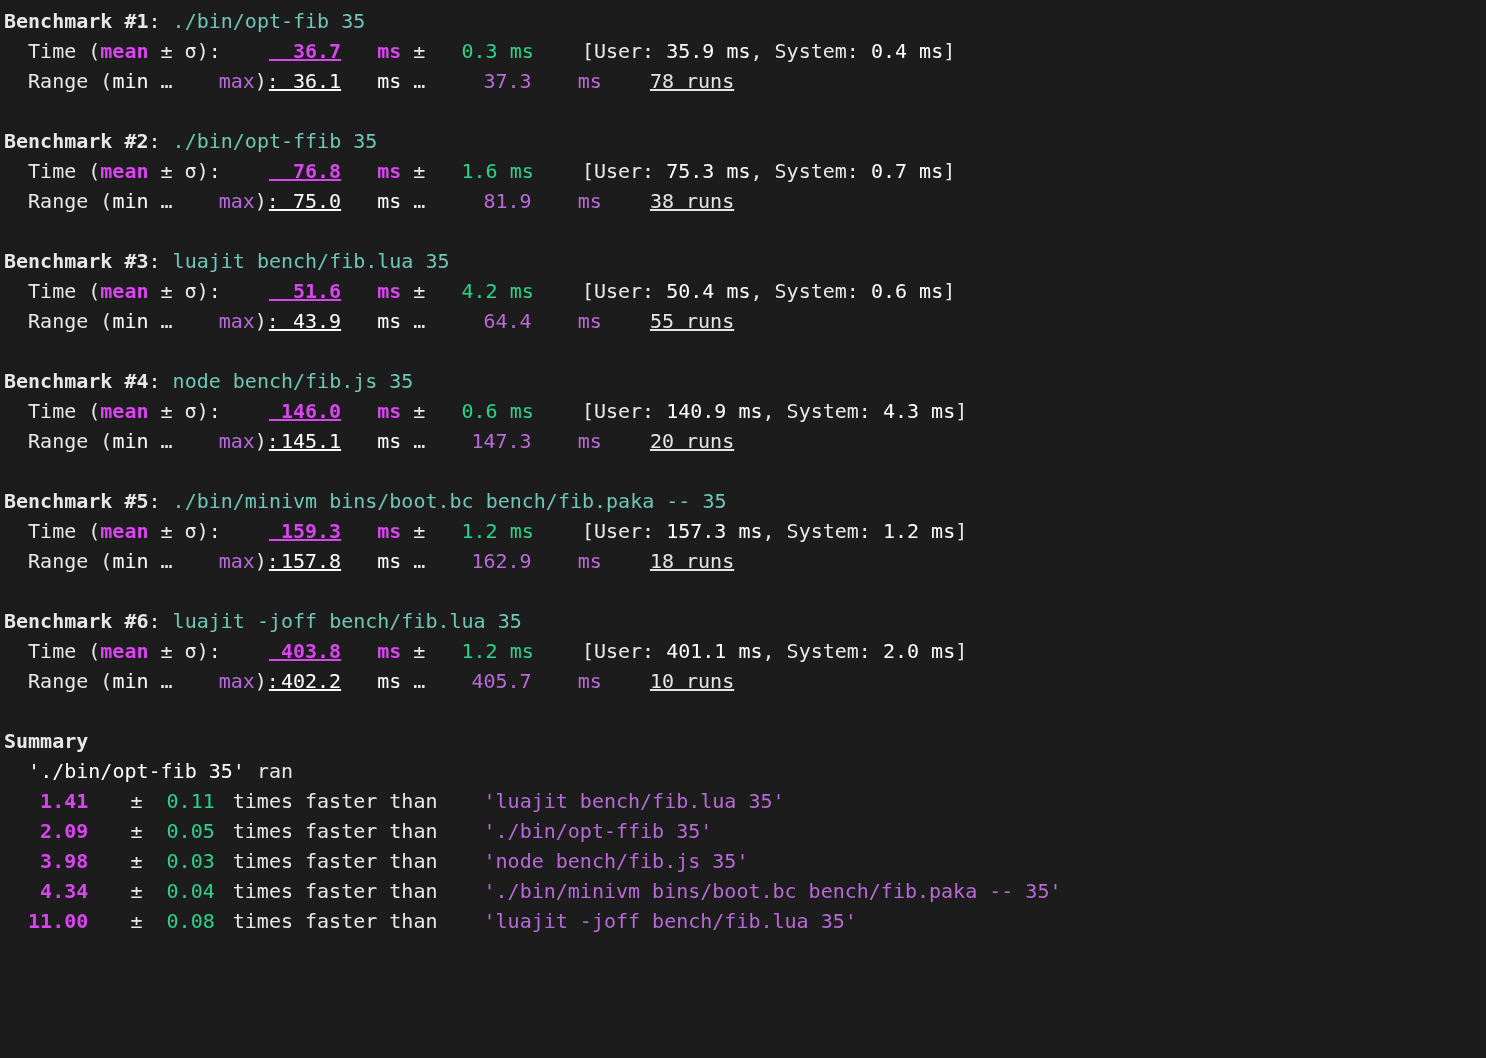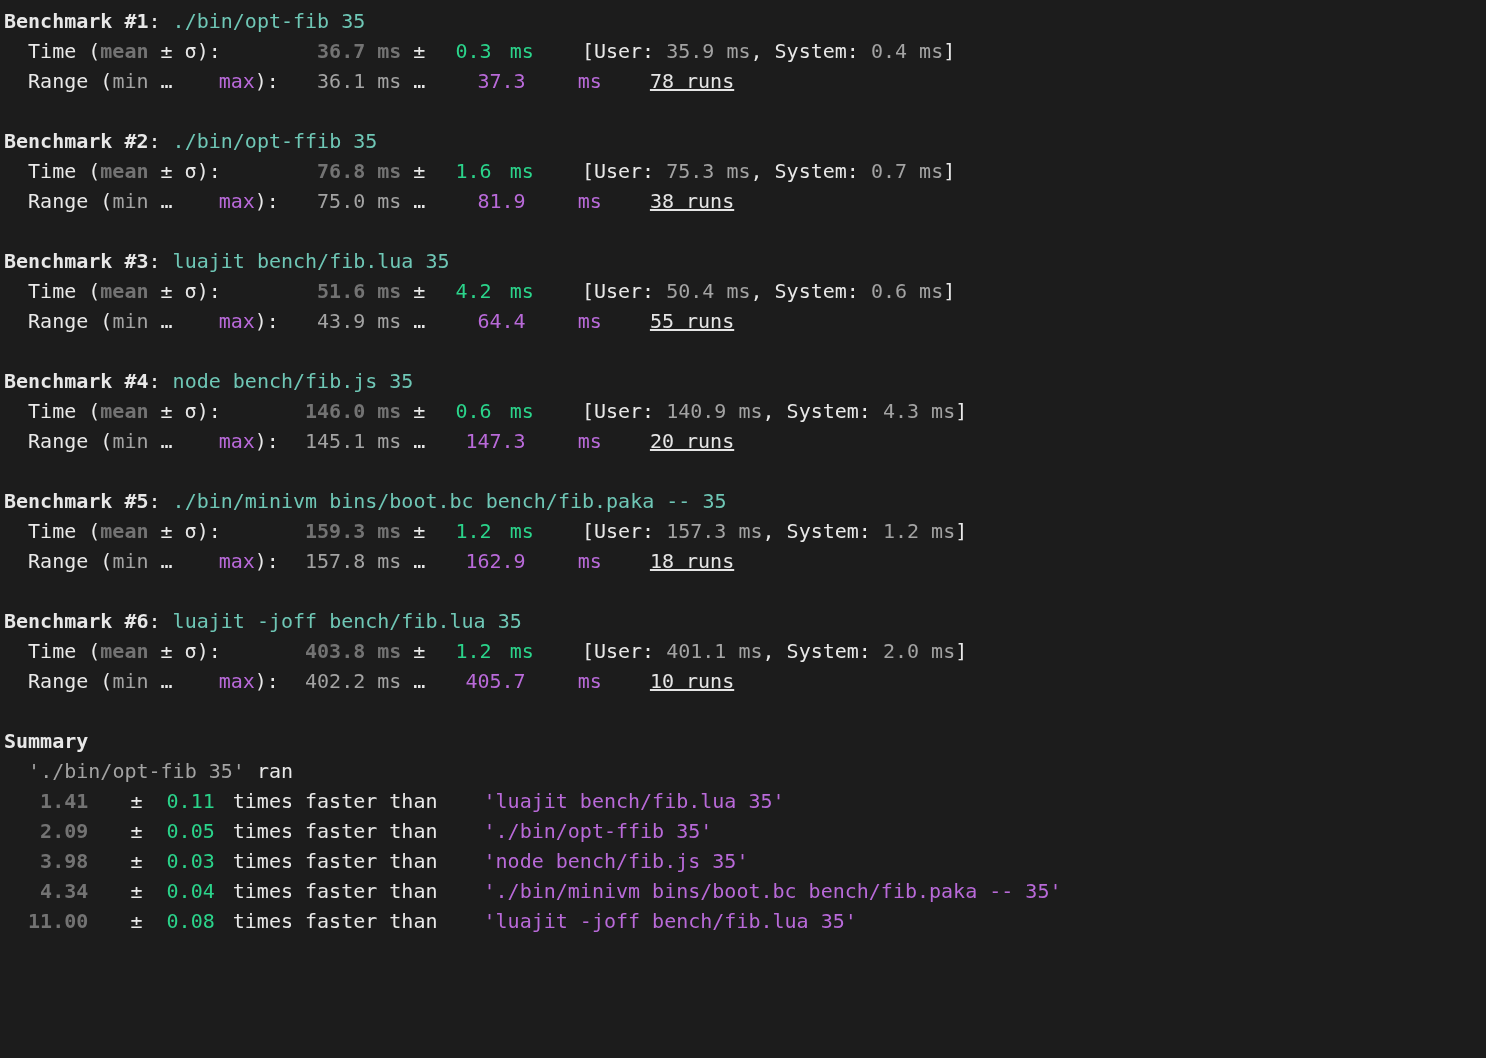--- a/index.html
+++ b/index.html
@@ -15,31 +15,31 @@
     width: 1486px;
     min-height: 1058px;
     box-sizing: border-box;
     padding: 6px 4px 22px 4px;
     white-space: pre;
   }
   .bold { font-weight: 700; }
   .white { color: #e8e8e8; }
   .dim { color: #e5e5e5; text-decoration: underline; }
   .green { color: #2bd48b; }
-  .green-bold { color: #737373; font-weight: 700; }
-  .blue { color: #a3a3a3; }
+  .green-bold { color: #d946ef; font-weight: 700; }
+  .blue { color: #ffffff; }
   .magenta { color: #b96ad9; margin-left: 34px; }
   .teal { color: #6fc7b6; }
   .bench-block { margin-bottom: 30px; }
   .line { display: block; }
   .col-label { display: inline-block; width: 20ch; padding-left: 2ch; }
-  .col-mean  { display: inline-block; width: 8ch; text-align: right; }
+  .col-mean  { display: inline-block; width: 8ch; text-align: left; text-decoration: underline; }
   .col-unit1 { display: inline-block; width: 3ch; }
   .col-pm    { display: inline-block; width: 2ch; }
-  .col-sd    { display: inline-block; width: 6ch; text-align: center; }
+  .col-sd    { display: inline-block; width: 6ch; text-align: right; }
   .col-unit2 { display: inline-block; width: 3ch; }
   .col-gap   { display: inline-block; width: 4ch; }
   
   .sum-ratio { display: inline-block; width: 9ch; text-align: center; }
   .sum-pm    { display: inline-block; width: 2ch; text-align: center; }
   .sum-sd    { display: inline-block; width: 5ch; text-align: center; }
 </style>
 </head>
 <body>
 

